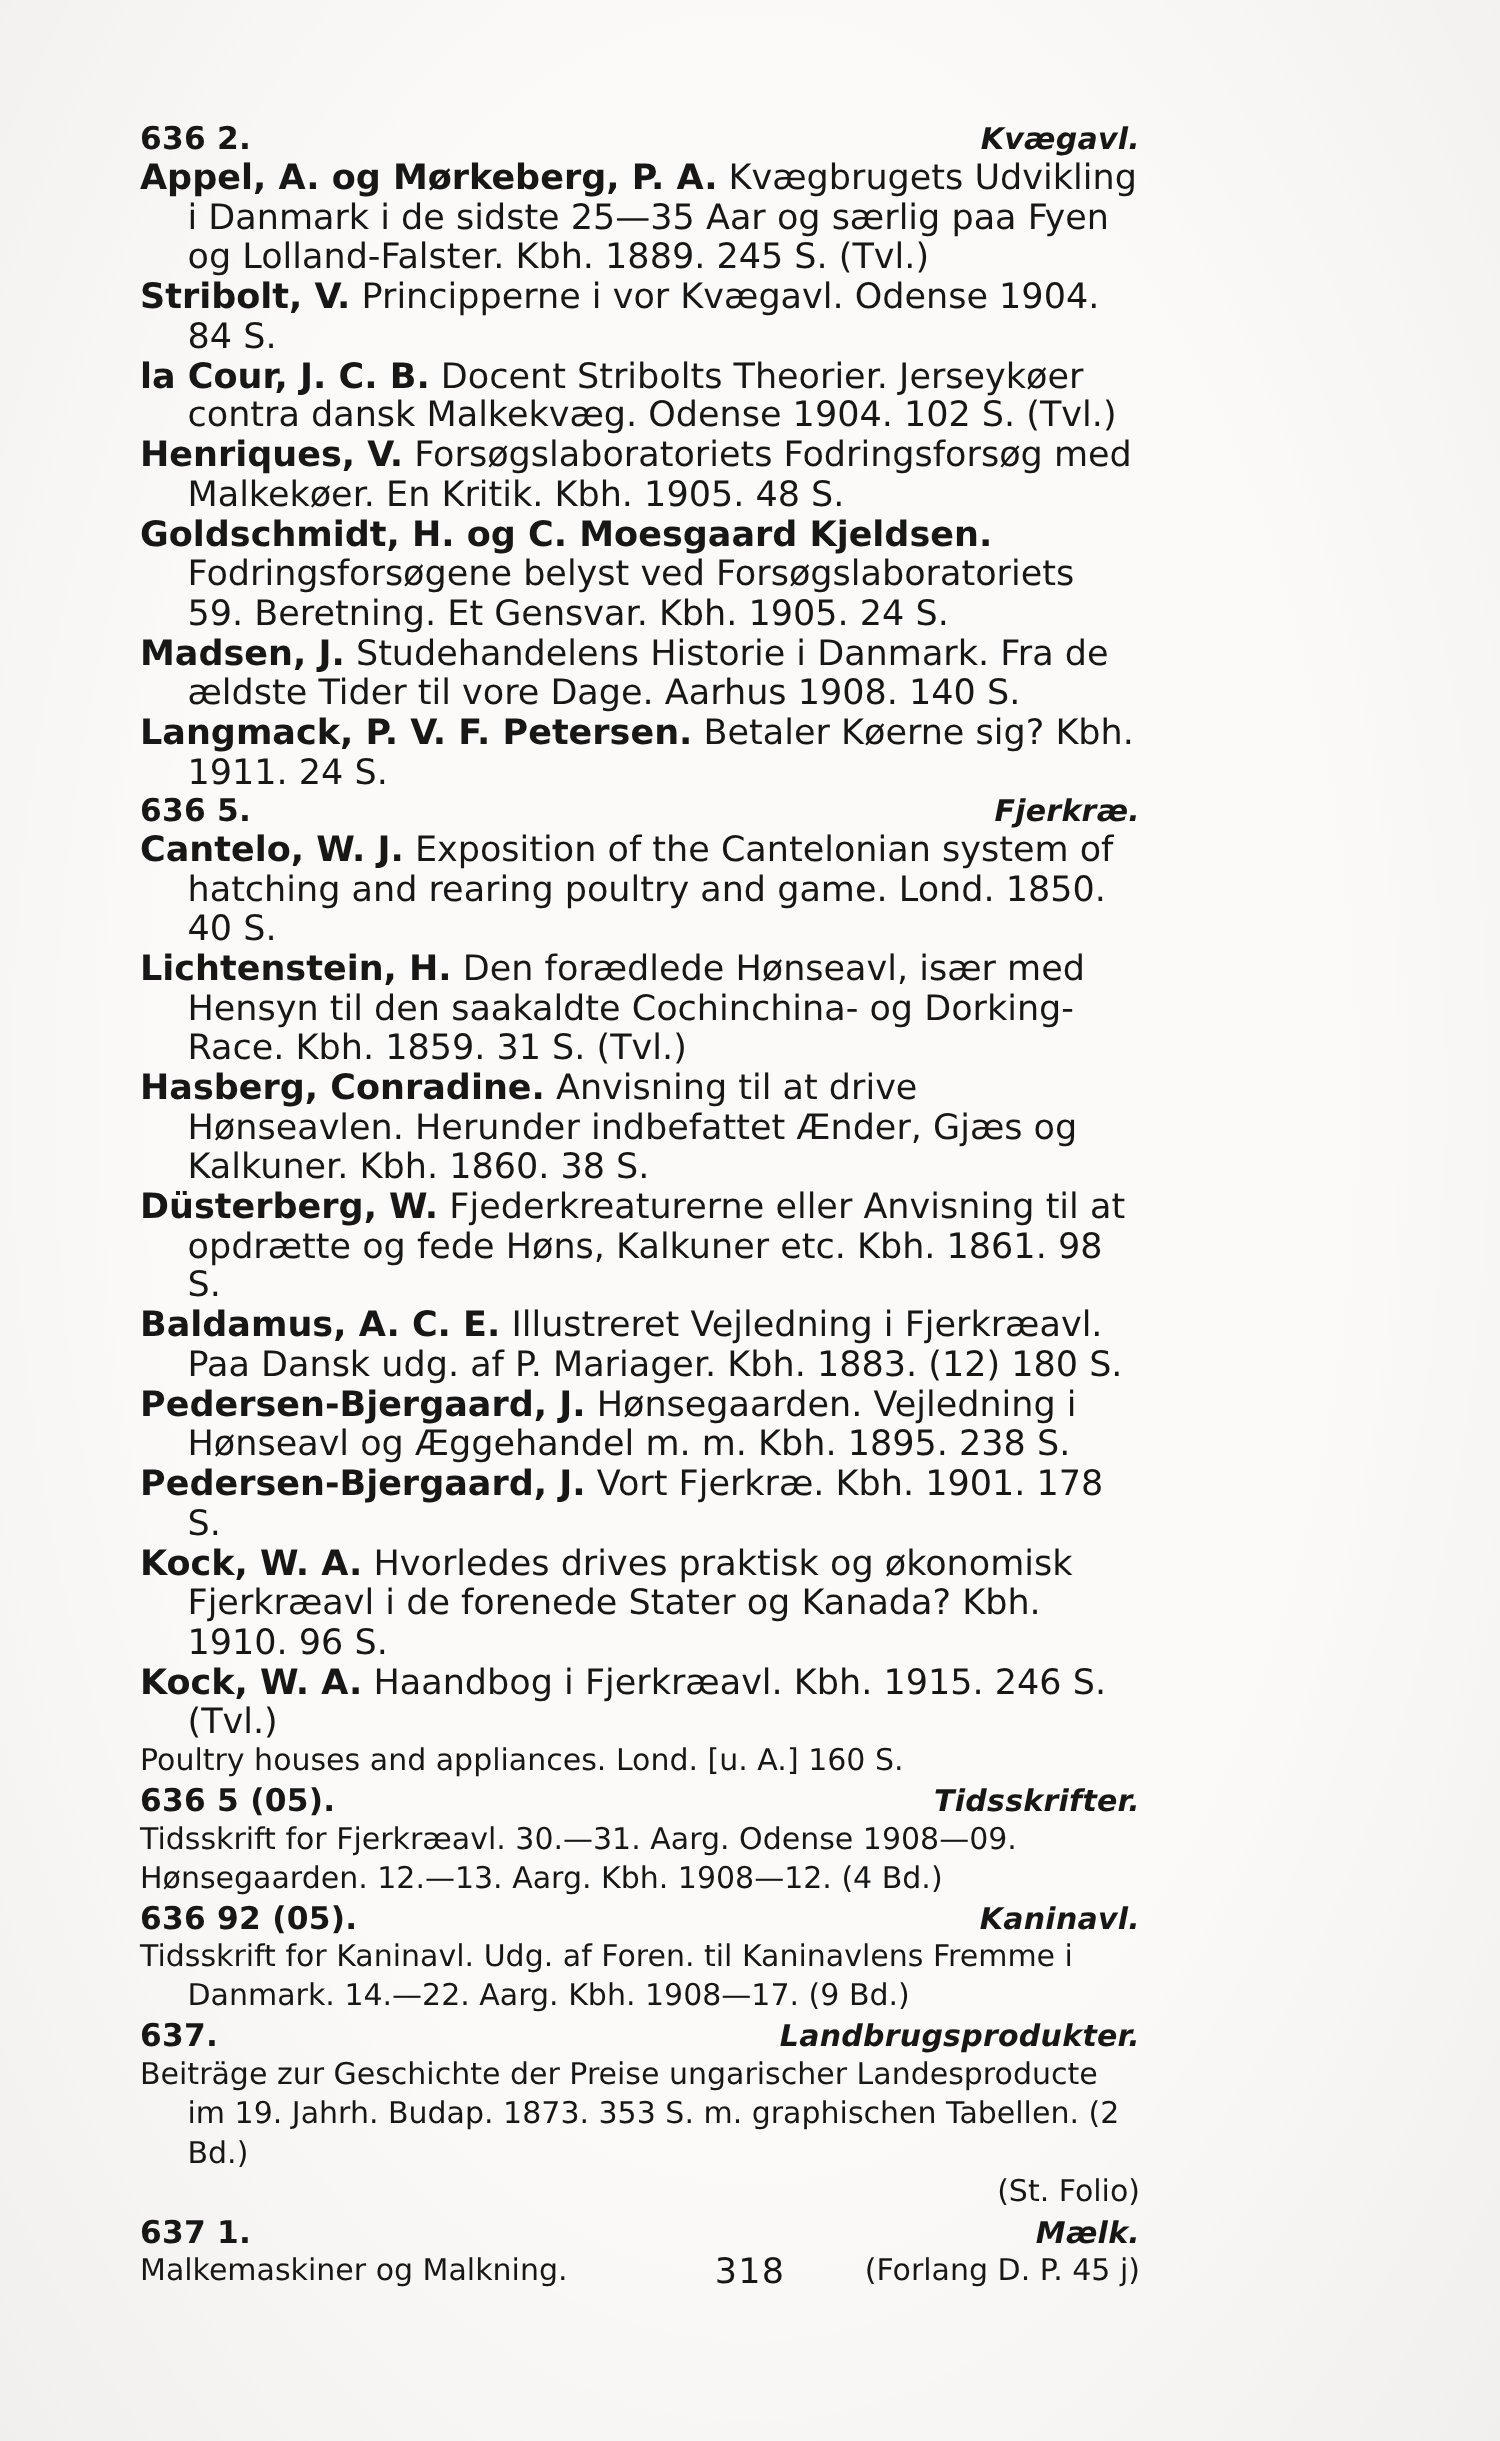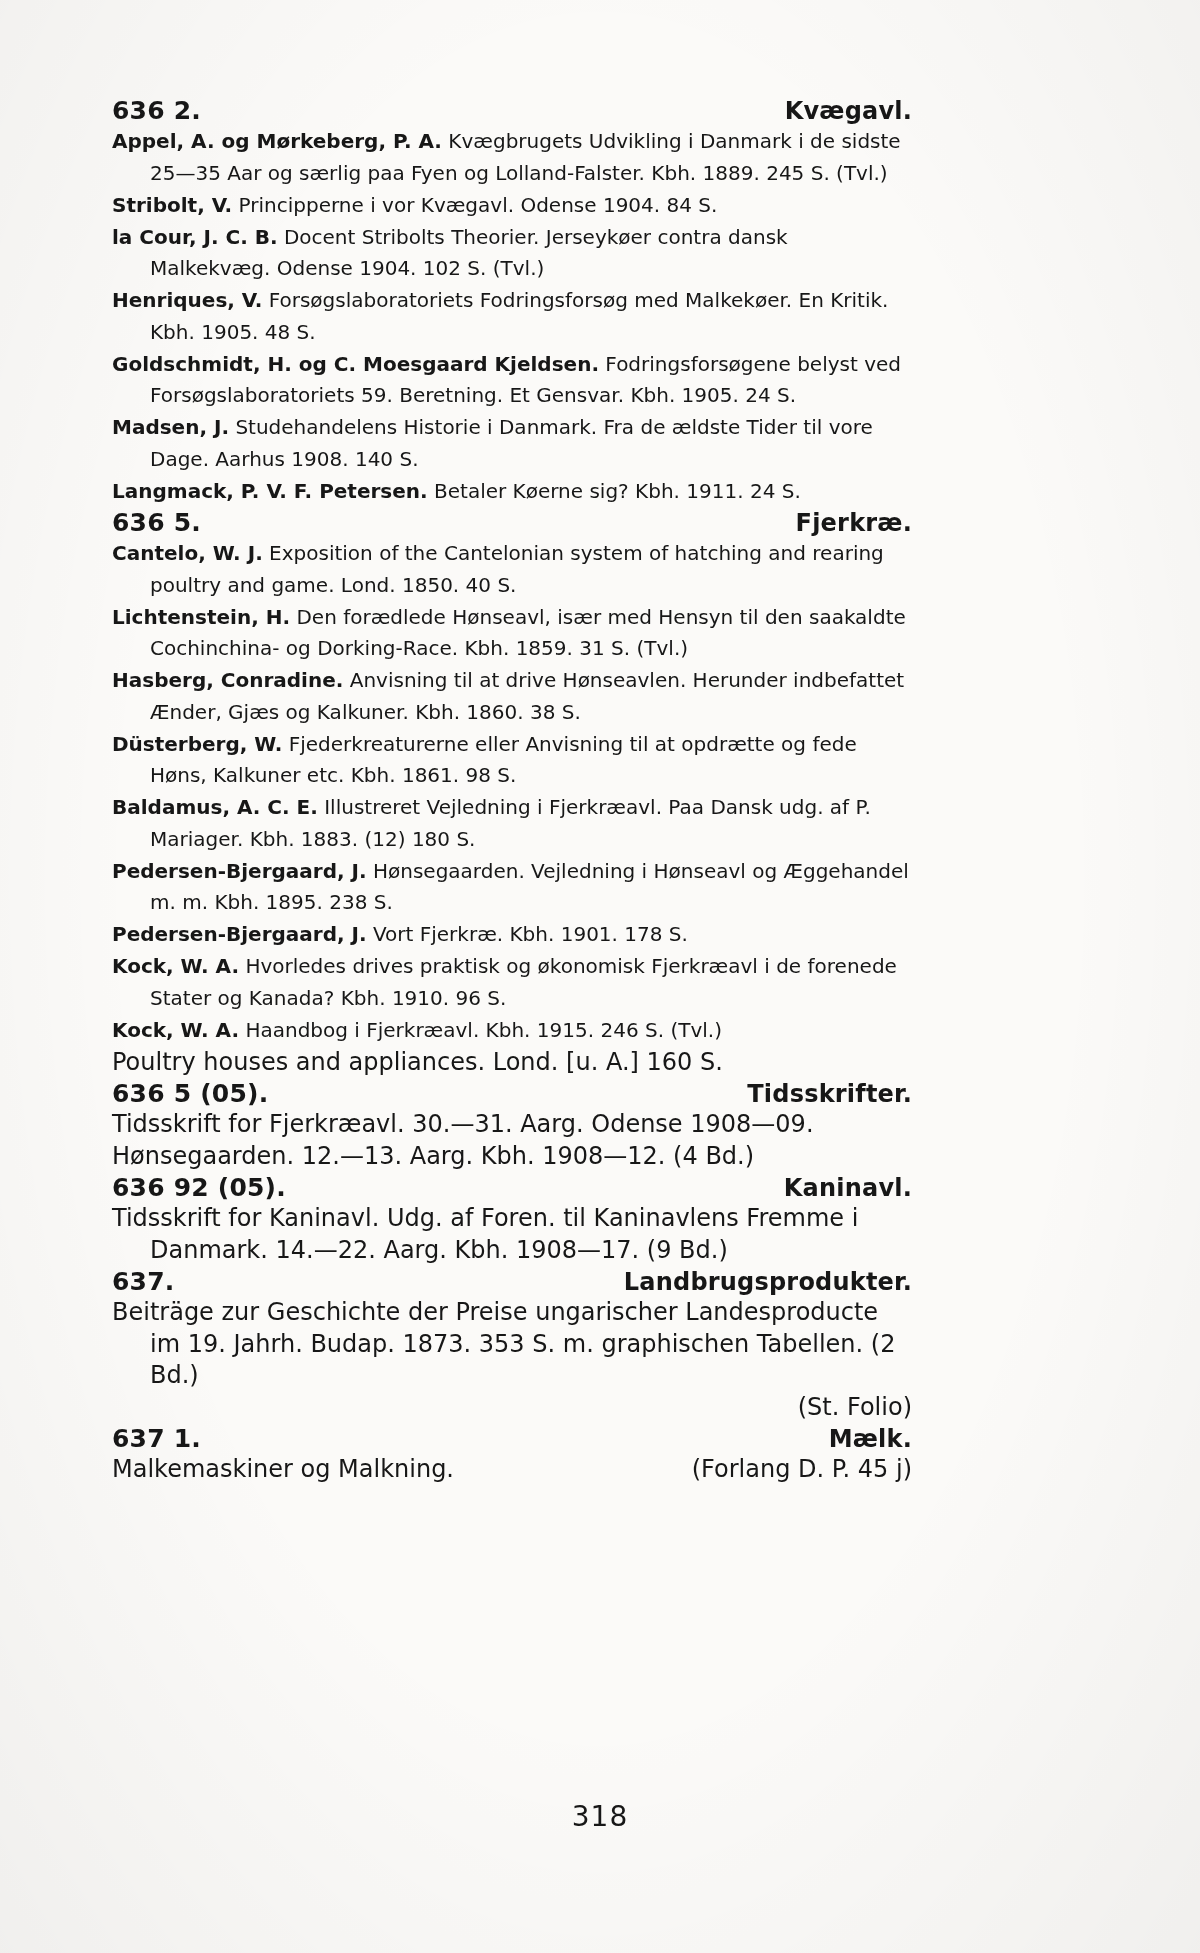--- a/index.html
+++ b/index.html
@@ -41,24 +41,24 @@
     display: flex;
     justify-content: space-between;
     align-items: baseline;
     font-weight: bold;
     font-size: 25px;
     letter-spacing: 0.2px;
     margin-top: 1px;
     margin-bottom: 1px;
   }
   .section-head .num { font-size: 25px; }
-  .section-head .cat { font-size: 24px; }
+  .section-head .cat { font-size: 24px; font-style: italic; }
   .first-head { margin-top: 0; }
   .entry {
-    font-size: 20px;
+    font-size: 28px;
     line-height: 31.5px;
     margin: 0 0 0.5px 0;
     text-indent: 0;
     padding-left: 38px;
   }
   .entry .hang {
     margin-left: -38px;
   }
   .entry b { font-weight: bold; }
   .plain {

